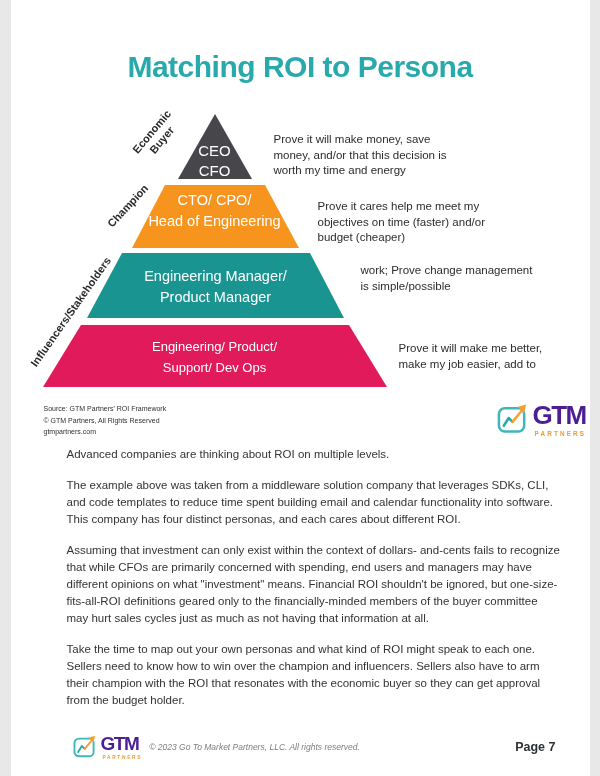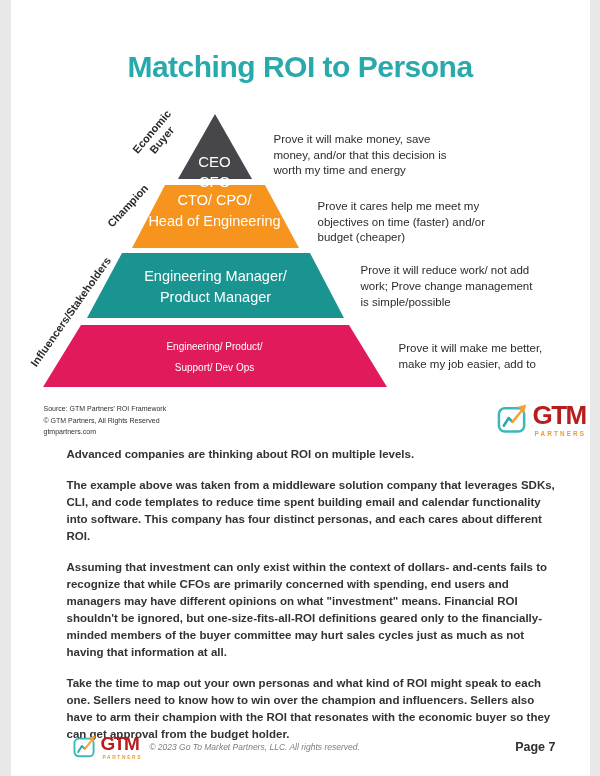--- a/index.html
+++ b/index.html
@@ -12,24 +12,24 @@
     position:absolute;top:50px;left:0;width:100%;margin:0;
     text-align:center;font-size:30px;font-weight:700;letter-spacing:-0.5px;
     color:#28AAAC;
   }
   
   .diagram-svg{position:absolute;left:0;top:0;width:600px;height:776px;pointer-events:none;}
   .level-label{
     position:absolute;transform:translateX(-50%);
     text-align:center;color:#ffffff;white-space:nowrap;
   }
-  .level-label.l0{left:204px;top:152px;font-size:15px;line-height:20px;font-weight:400;}
+  .level-label.l0{left:204px;top:141px;font-size:15px;line-height:20px;font-weight:400;}
   .level-label.l1{left:204px;top:190px;font-size:14.5px;line-height:21px;}
   .level-label.l2{left:205px;top:266px;font-size:14.5px;line-height:21px;}
-  .level-label.l3{left:204px;top:336px;font-size:10px;line-height:21px;}
+  .level-label.l3{left:204px;top:336px;font-size:13px;line-height:21px;}
   .level-label div{white-space:nowrap;}
   .side-label{
     position:absolute;color:#2A2A2C;font-size:11px;font-weight:700;
     text-align:center;line-height:13px;white-space:nowrap;
   }
   .side-label.s0{left:146px;top:136px;transform:translate(-50%,-50%) rotate(-50deg);}
   .side-label.s1{left:117px;top:206px;transform:translate(-50%,-50%) rotate(-47deg);}
   .side-label.s2{left:60px;top:312px;transform:translate(-50%,-50%) rotate(-55deg);}
   .annotation{
     position:absolute;color:#2C2C2E;font-size:11.5px;line-height:15.5px;font-weight:500;
@@ -42,30 +42,30 @@
   
   .source{
     position:absolute;left:33px;top:403px;font-size:7px;line-height:11.5px;
     color:#2F2F31;font-weight:500;
   }
   .source .link{color:#2F2F31;text-decoration:none;}
   
   .gtm-logo{position:absolute;display:flex;align-items:flex-start;}
   .gtm-logo.header-logo{left:486px;top:402px;}
   .logo-text-col{display:flex;flex-direction:column;margin-left:3px;}
-  .gtm-word{font-weight:700;color:#b91c1c;letter-spacing:-1.5px;line-height:1;}
+  .gtm-word{font-weight:700;color:#4c1d95;letter-spacing:-1.5px;line-height:1;}
   .partners-word{color:#E89B35;font-weight:700;margin-left:2px;}
   .header-logo .gtm-word{font-size:26px;}
   .header-logo .partners-word{font-size:6.3px;letter-spacing:2.2px;margin-top:2px;}
   .footer-logo .gtm-word{font-size:19px;}
   .footer-logo .partners-word{font-size:4.8px;letter-spacing:1.7px;margin-top:2px;}
   
   .body-text{position:absolute;left:56px;top:446px;width:494px;}
   .body-text p{
-    margin:0 0 14px 0;font-size:11.5px;line-height:17px;color:#333336;font-weight:700;
+    margin:0 0 14px 0;font-size:11.5px;line-height:17px;color:#333336;font-weight:400;
   }
   
   .footer{
     position:absolute;left:0;top:734px;width:600px;
     display:flex;align-items:center;justify-content:space-between;
     padding:0;box-sizing:border-box;
   }
   .footer-left{display:flex;align-items:center;margin-left:62px;}
   .gtm-logo.footer-logo{position:static;}
   .copyright{font-size:8.5px;color:#7A7D82;margin-left:7px;font-style:italic;}
@@ -117,21 +117,20 @@
     <div>Prove it will make money, save</div>
     <div>money, and/or that this decision is</div>
     <div>worth my time and energy</div>
   </div>
   <div class="annotation a1">
     <div>Prove it cares help me meet my</div>
     <div>objectives on time (faster) and/or</div>
     <div>budget (cheaper)</div>
   </div>
   <div class="annotation a2">
-    <div>Prove it will reduce work/ not add</div>
     <div>work; Prove change management</div>
     <div>is simple/possible</div>
   </div>
   <div class="annotation a3">
     <div>Prove it will make me better,</div>
     <div>make my job easier, add to</div>
   </div>
 
   <div class="source">
     <div>Source: GTM Partners' ROI Framework</div>

